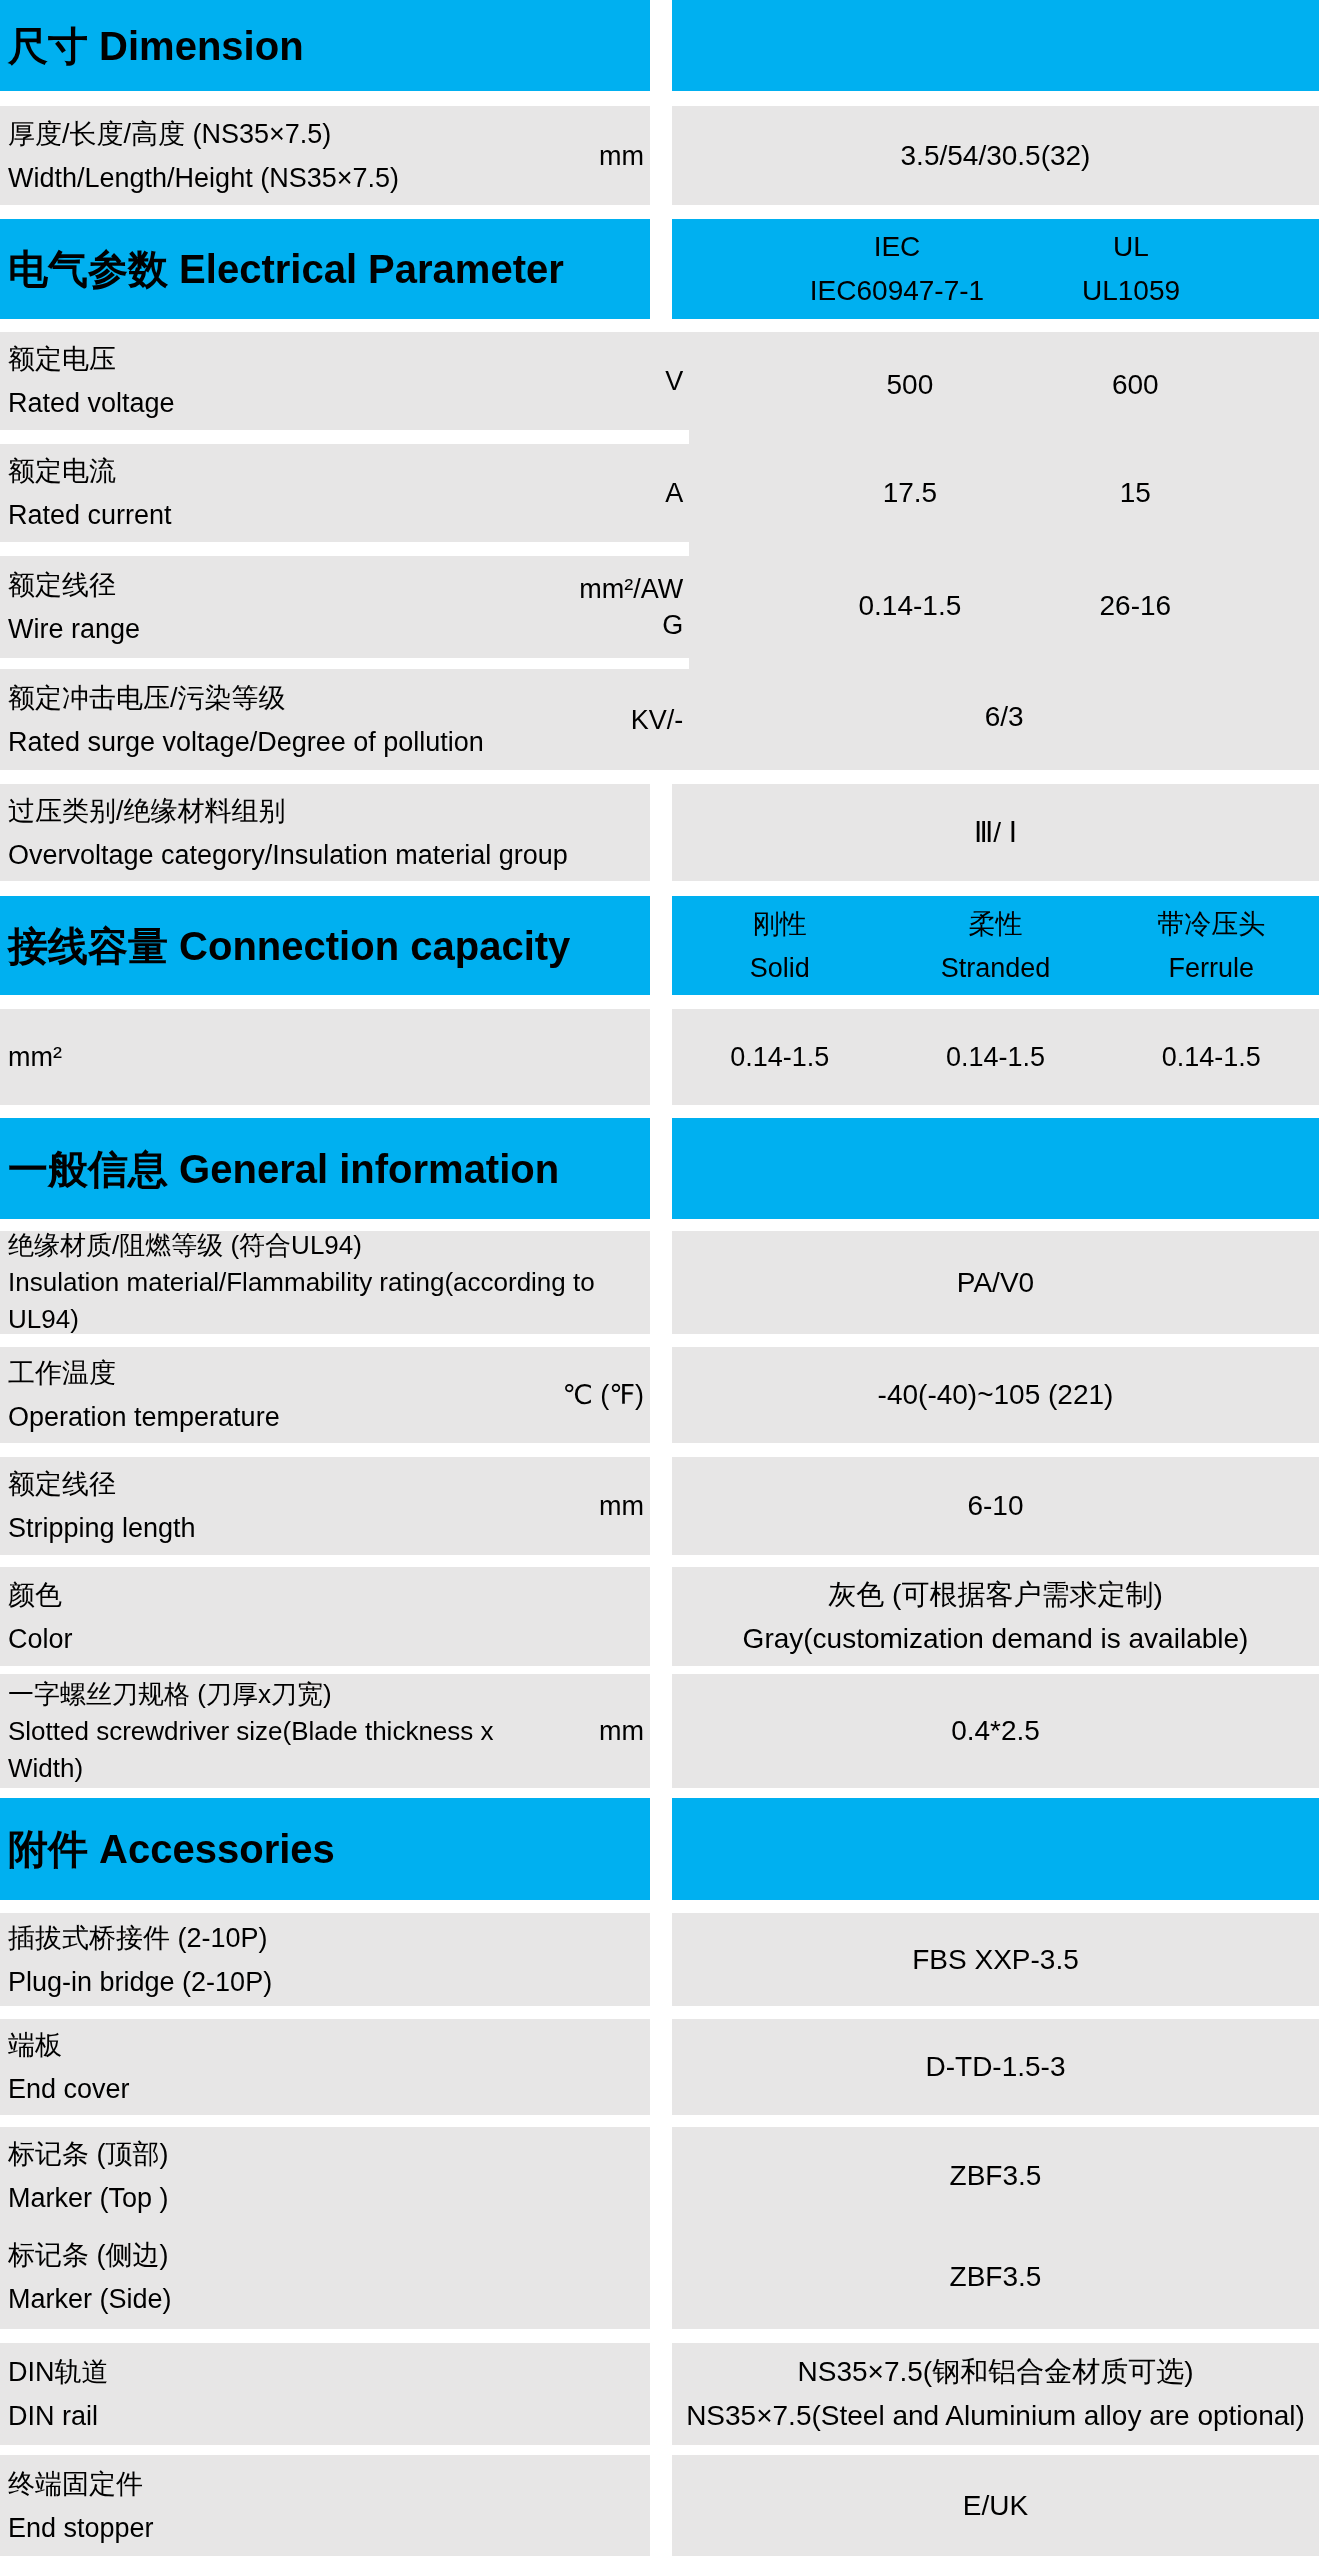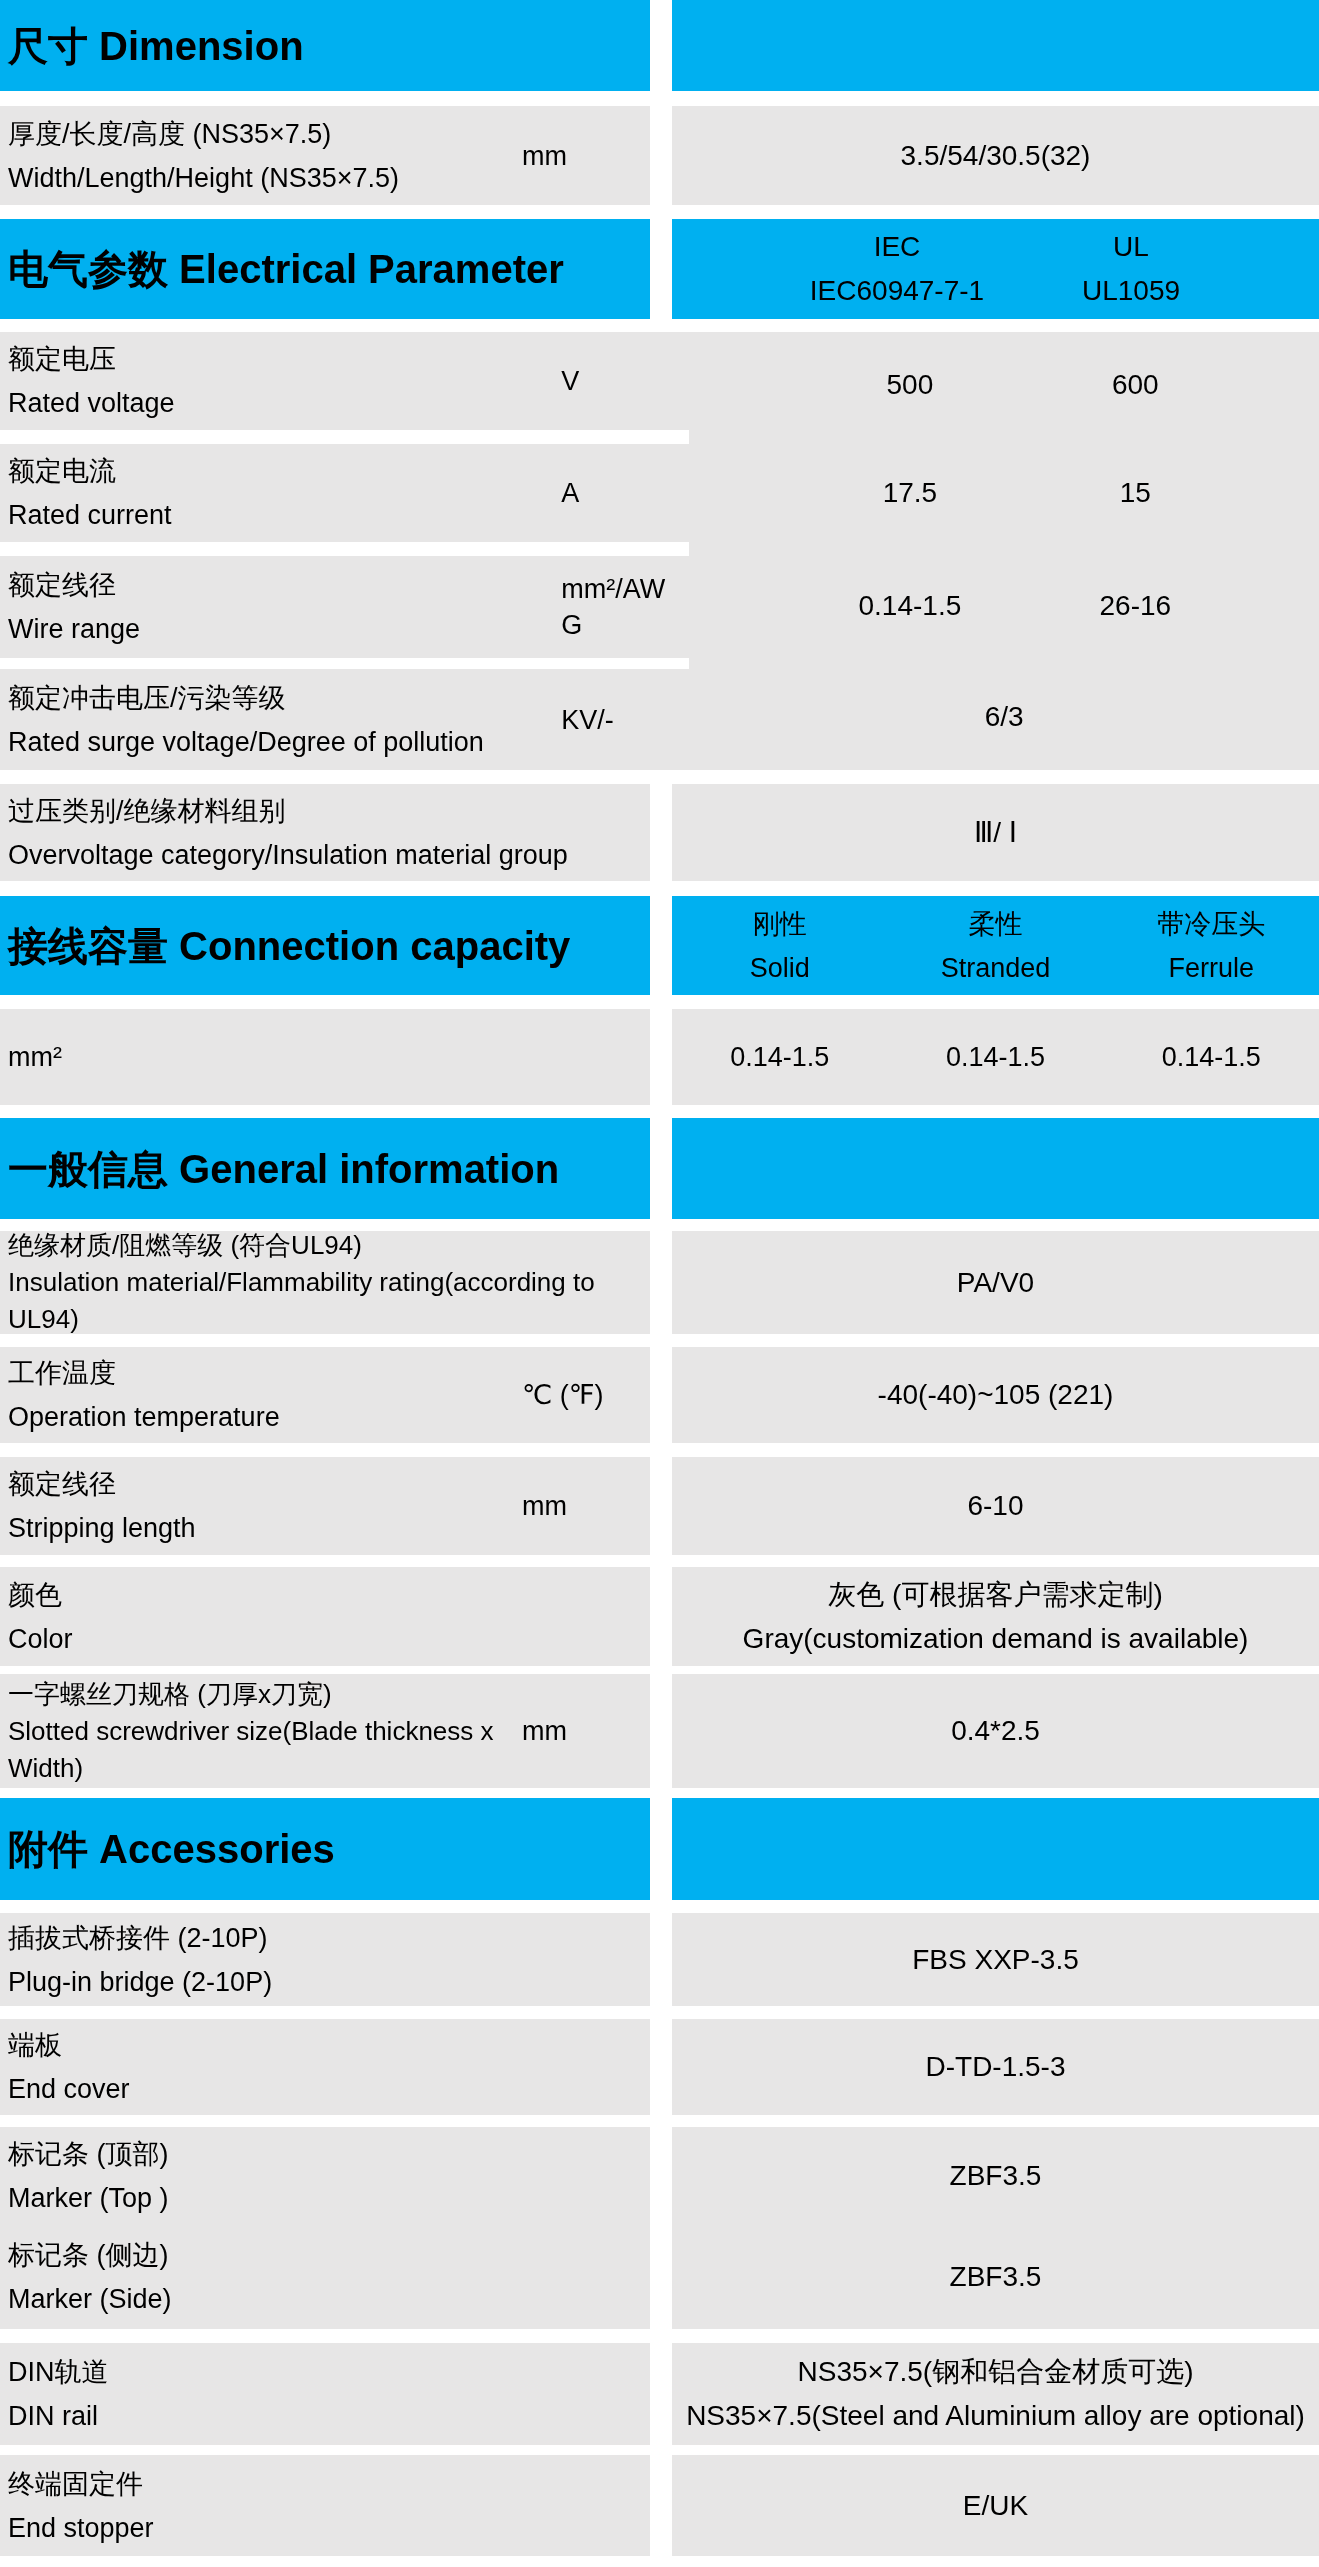--- a/index.html
+++ b/index.html
@@ -12,21 +12,21 @@
   body{width:1319px;font-family:"Liberation Sans","DejaVu Sans",sans-serif;color:var(--txt);}
   .tbl{width:1319px;height:2567px;overflow:hidden;}
   .row{display:flex;}
   .lc{width:650px;margin-right:22px;background:var(--cell);display:flex;align-items:center;box-sizing:border-box;padding-left:8px;}
   .rc{width:647px;background:var(--cell);display:flex;align-items:center;justify-content:center;box-sizing:border-box;}
   .accent{background:var(--accent);}
   .hdr-title{font-weight:bold;font-size:40px;line-height:34px;}
   .label{flex:1;font-size:27px;line-height:44px;min-width:0;}
   .label .ln{display:block;}
   .lh37{line-height:37px;font-size:26px;}
-  .unit{width:128px;text-align:left;font-size:27px;line-height:36px;word-break:break-all;padding-right:6px;box-sizing:border-box;}
+  .unit{width:128px;text-align:right;font-size:27px;line-height:36px;word-break:break-all;padding-right:6px;box-sizing:border-box;}
   .val{font-size:28px;line-height:44px;text-align:center;}
   .cols2{width:100%;display:flex;padding-left:108px;padding-right:71px;box-sizing:border-box;}
   .cols2>div{flex:1;text-align:center;font-size:28px;line-height:44px;}
   .cols3{width:100%;display:flex;}
   .cols3>div{flex:1;text-align:center;font-size:27px;line-height:44px;}
   .stack{width:708px;}
   .stack .lc{width:100%;margin-right:0;}
   .rbig{width:647px;background:var(--cell);display:flex;flex-direction:column;}
   .sub{display:flex;align-items:center;justify-content:center;}
 </style>

